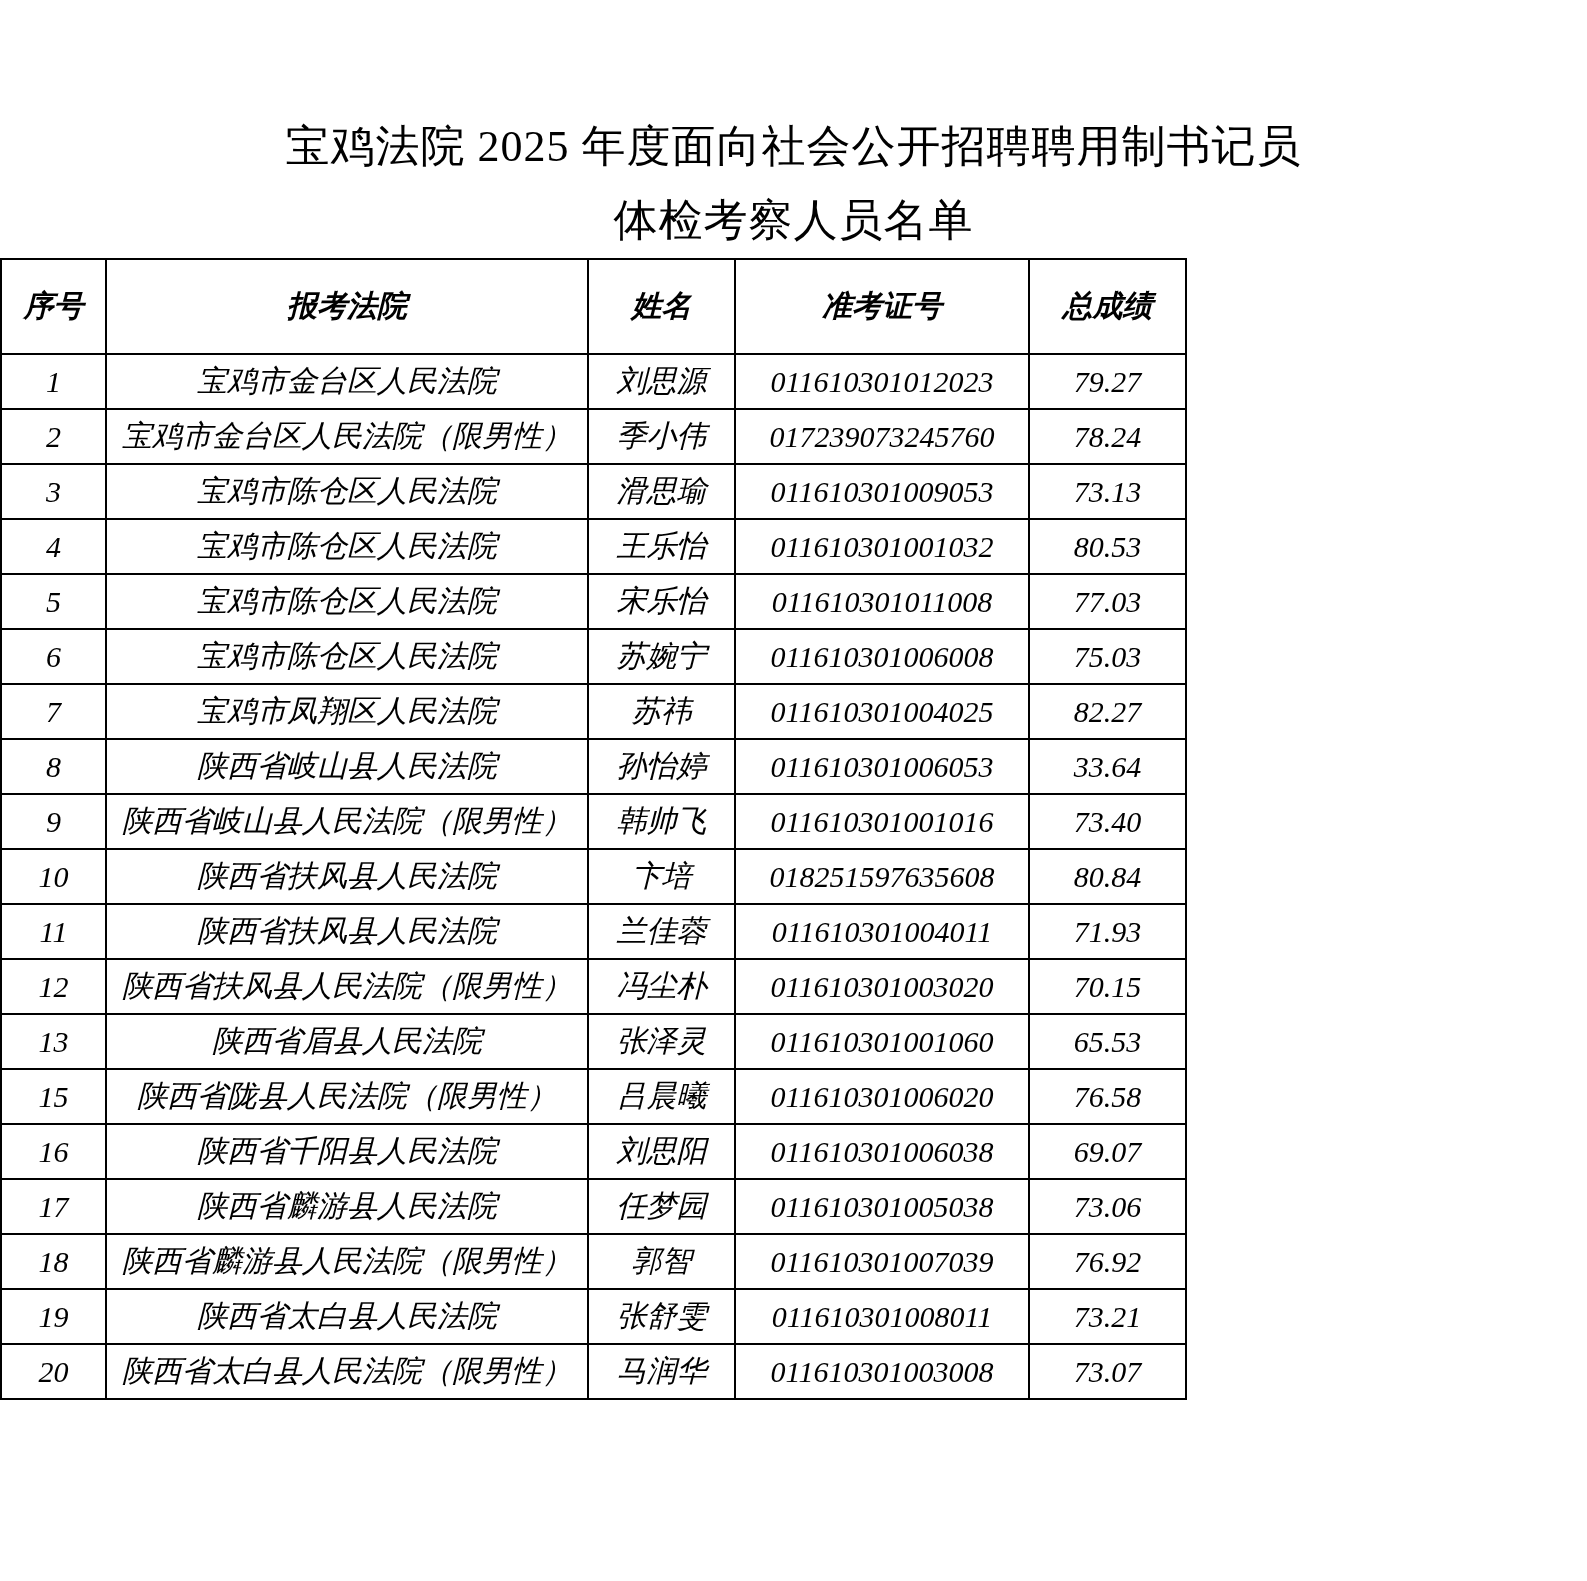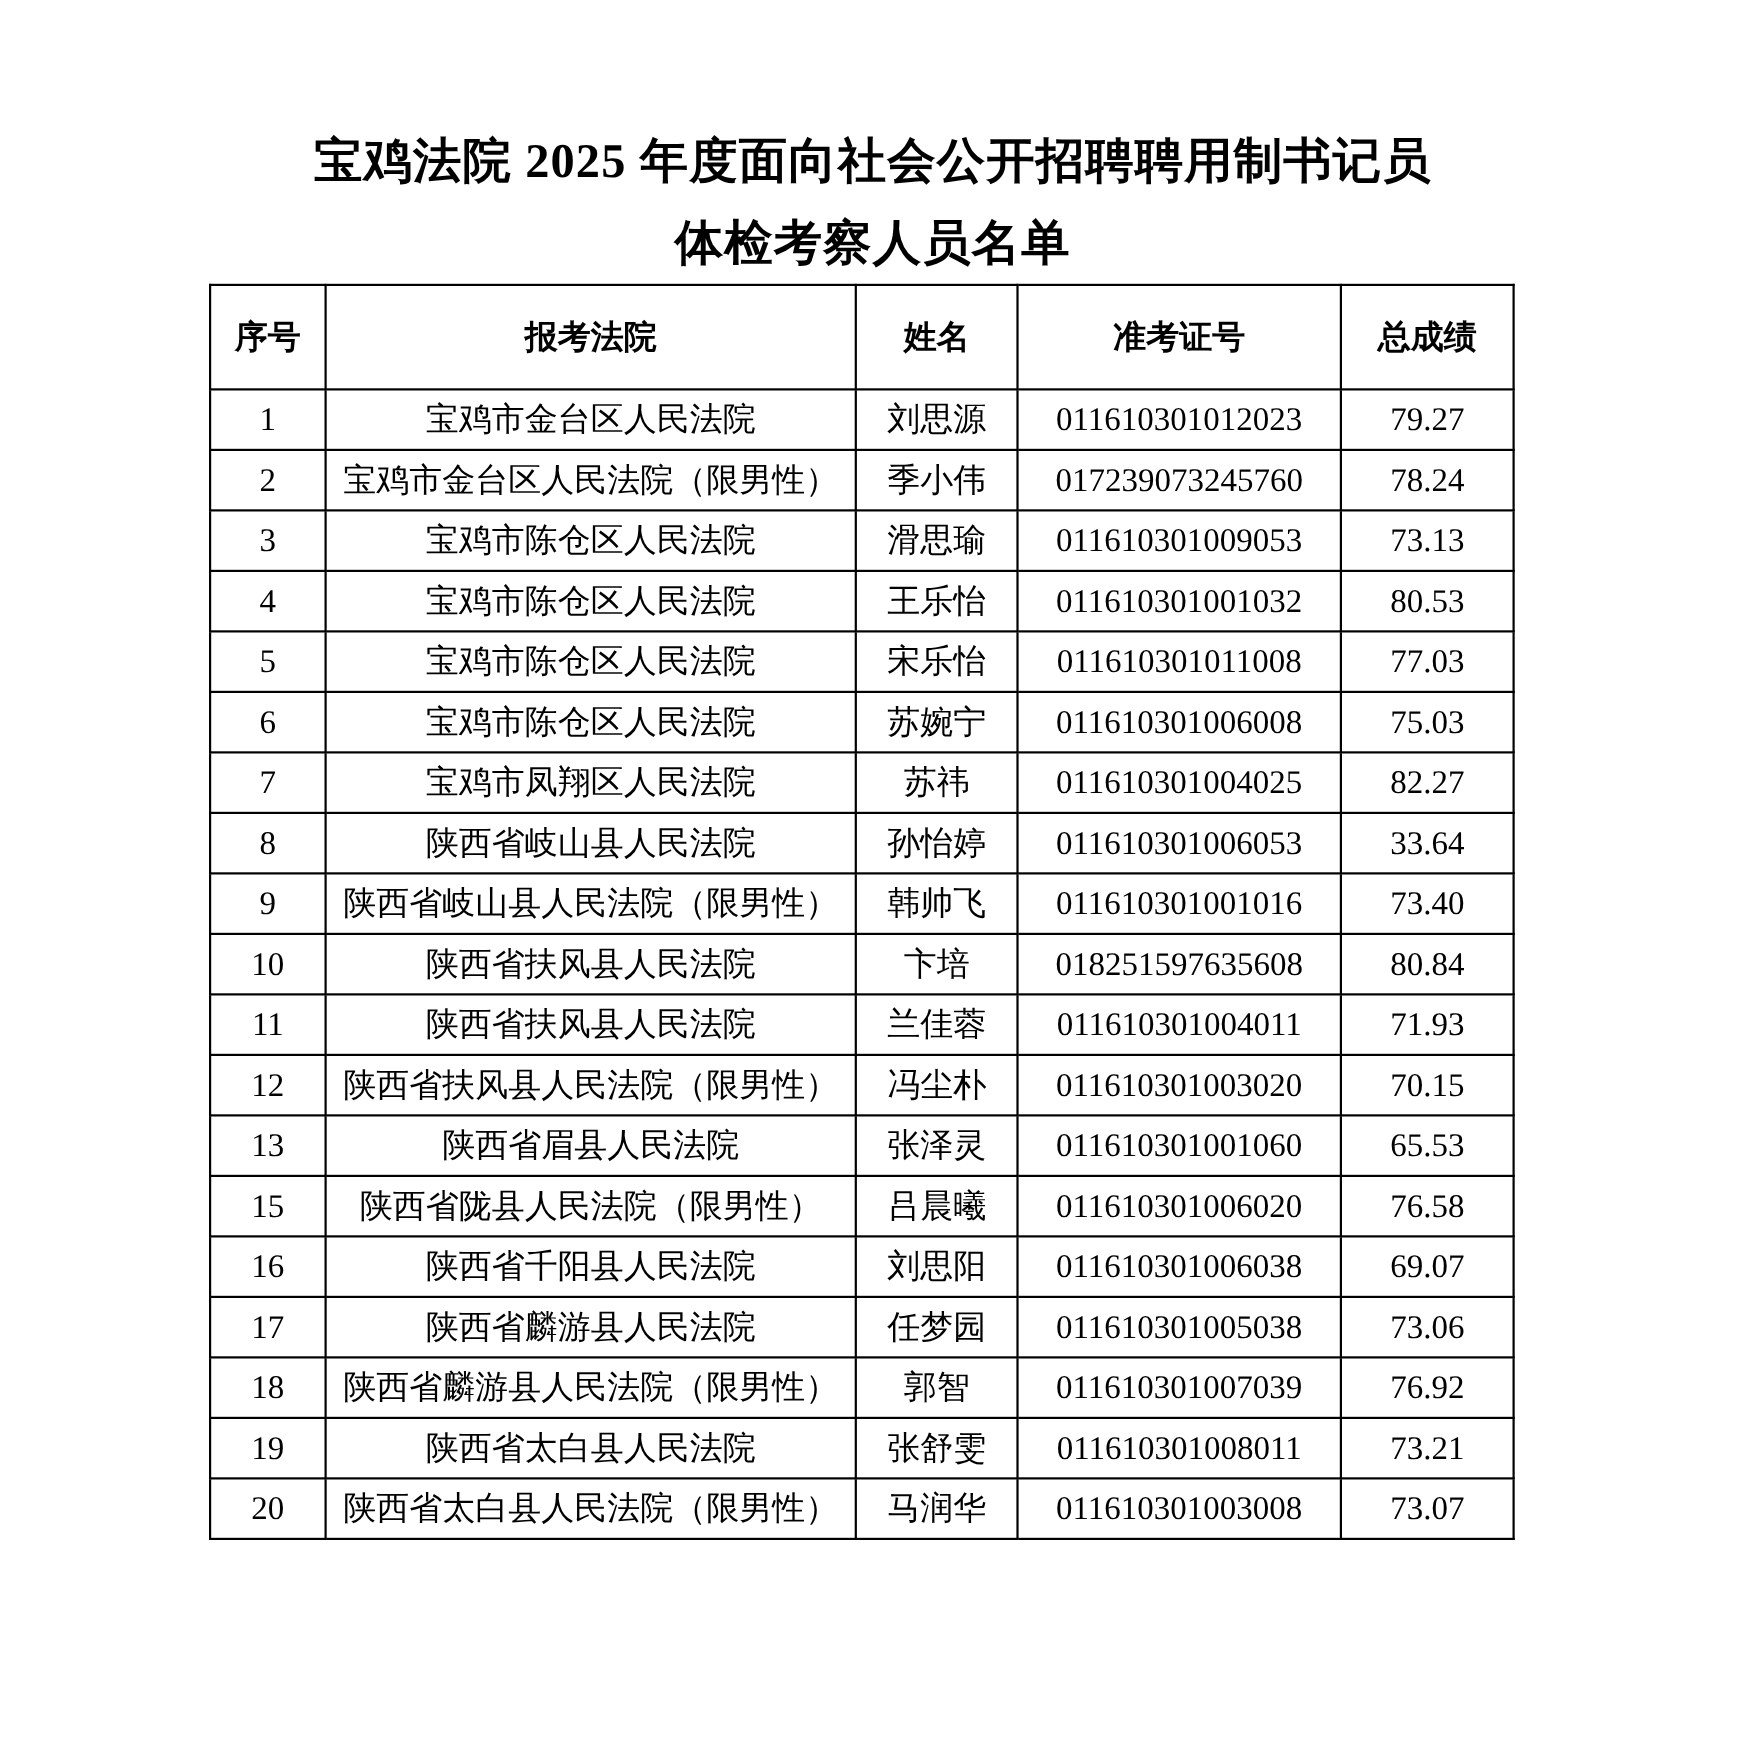--- a/index.html
+++ b/index.html
@@ -15,31 +15,31 @@
     color: #000000;
     font-family: "Liberation Serif", "DejaVu Serif", serif;
     overflow: hidden;
   }
   .title-block {
     padding-top: 110px;
     text-align: center;
   }
   .title-line {
     font-size: 44px;
-    font-weight: bold;
+    font-weight: normal;
     line-height: 74px;
     letter-spacing: 1px;
     white-space: nowrap;
   }
   table.candidates {
     border-collapse: collapse;
     table-layout: fixed;
-    margin-left: 190px;
     margin-top: 0;
     width: 1185px;
+    font-style: italic;
   }
   table.candidates col.c-index   { width: 105px; }
   table.candidates col.c-court   { width: 482px; }
   table.candidates col.c-name    { width: 147px; }
   table.candidates col.c-ticket  { width: 294px; }
   table.candidates col.c-score   { width: 157px; }
   table.candidates th,
   table.candidates td {
     border: 2px solid #000000;
     text-align: center;

